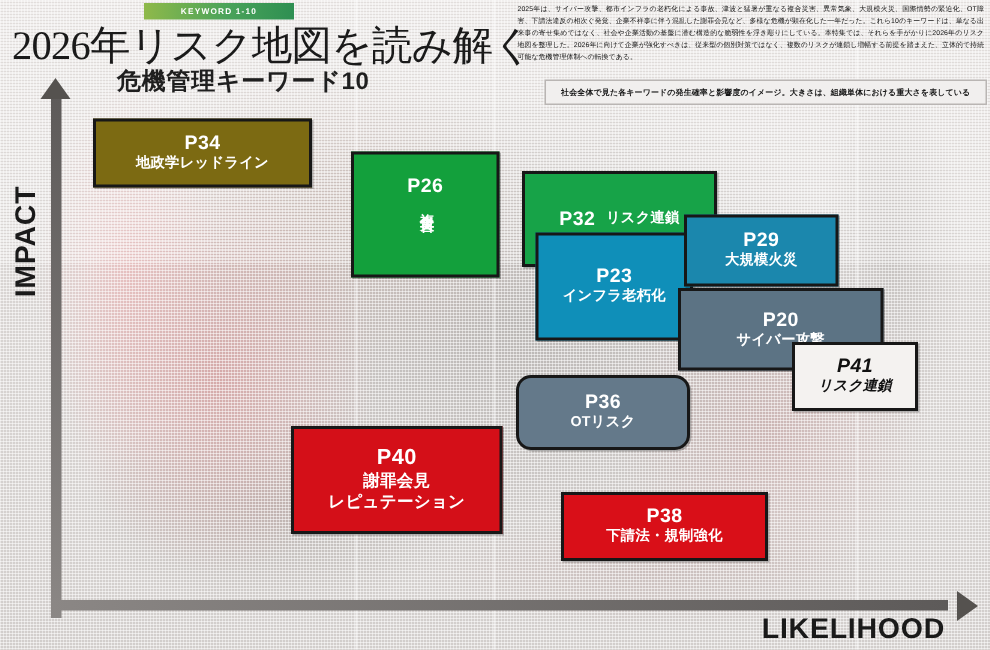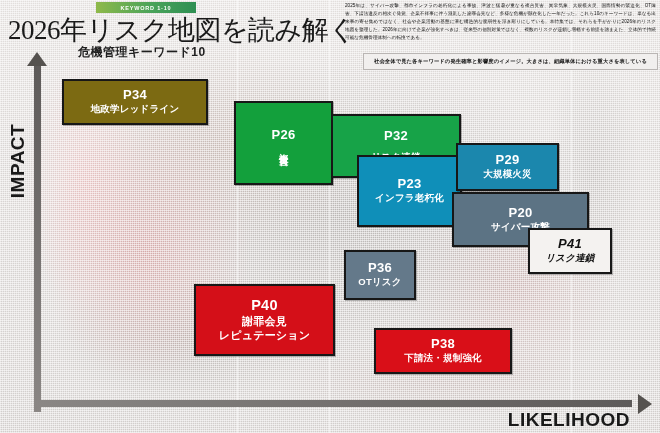--- a/index.html
+++ b/index.html
@@ -37,21 +37,21 @@
     color:#fff;font-size:5.5px;font-weight:bold;letter-spacing:.8px;
     display:flex;align-items:center;justify-content:center;
   }
   .title{
     position:absolute;left:8px;top:12px;
     font-family:"Liberation Serif", serif;
     font-size:27px;color:#1a1a1a;letter-spacing:-.5px;white-space:nowrap;
   }
   .subtitle{
     position:absolute;left:78px;top:44px;
-    font-size:12px;font-weight:bold;color:#1f1f1f;letter-spacing:.5px;white-space:nowrap;
+    font-size:16px;font-weight:bold;color:#1f1f1f;letter-spacing:.5px;white-space:nowrap;
   }
   .lede{
     position:absolute;left:345px;top:2px;width:311px;
     font-size:4.6px;line-height:1.72;color:#121212;text-align:justify;
     letter-spacing:.05px;
   }
   .caption-bar{
     position:absolute;left:363px;top:53px;width:293px;height:15px;
     background:#f1efee;border:1px solid #b9b5b3;
     display:flex;align-items:center;justify-content:center;
@@ -94,21 +94,21 @@
     border:2px solid #171717;
     display:flex;flex-direction:column;
     align-items:center;justify-content:center;
     text-align:center;color:#fff;
     box-shadow:1px 1px 0 rgba(0,0,0,.25);
   }
   .card .pid{font-size:13px;font-weight:bold;line-height:1.15;letter-spacing:.3px;}
   .card .kw{font-size:9.5px;font-weight:bold;line-height:1.3;letter-spacing:.2px;}
   .card.inline{flex-direction:row;gap:7px;align-items:baseline;}
   .card.vert .kw{writing-mode:vertical-rl;text-orientation:upright;line-height:1.1;letter-spacing:1px;margin-top:2px;}
-  .card.vert{justify-content:flex-start;padding-top:25px;}
+  .card.vert{justify-content:flex-start;padding-top:14px;}
   .card.light{color:#111;}
   .card.big .pid{font-size:14.5px;}
   .card.big .kw{font-size:11px;}
 </style>
 </head>
 <body>
 
 <div id="stage">
 
   <div class="seam" style="left:237px"></div>
@@ -134,21 +134,21 @@
   <div class="card" style="left:62px;top:79px;width:146px;height:46px;background:#7c6a12;">
     <div class="pid">P34</div>
     <div class="kw">地政学レッドライン</div>
   </div>
 
   <div class="card vert" style="left:234px;top:101px;width:99px;height:84px;background:#13a03c;">
     <div class="pid">P26</div>
     <div class="kw">複合災害</div>
   </div>
 
-  <div class="card inline" style="left:331px;top:114px;width:130px;height:64px;background:#17a348;justify-content:center;align-items:center;flex-direction:column;">
+  <div class="card inline" style="left:348px;top:114px;width:130px;height:64px;background:#17a348;justify-content:center;align-items:center;">
     <div class="pid">P32</div>
     <div class="kw">リスク連鎖</div>
   </div>
 
   <div class="card" style="left:357px;top:155px;width:105px;height:72px;background:#0f8fb9;">
     <div class="pid">P23</div>
     <div class="kw">インフラ老朽化</div>
   </div>
 
   <div class="card" style="left:456px;top:143px;width:103px;height:48px;background:#1b87ad;">
@@ -159,21 +159,21 @@
   <div class="card" style="left:452px;top:192px;width:137px;height:55px;background:#5c7384;">
     <div class="pid">P20</div>
     <div class="kw">サイバー攻撃</div>
   </div>
 
   <div class="card light" style="left:528px;top:228px;width:84px;height:46px;background:#f4f2f0;font-style:italic;">
     <div class="pid">P41</div>
     <div class="kw">リスク連鎖</div>
   </div>
 
-  <div class="card" style="left:344px;top:250px;width:72px;height:50px;background:#64798a;">
+  <div class="card" style="left:344px;top:250px;width:116px;height:50px;background:#64798a;border-radius:10px;">
     <div class="pid">P36</div>
     <div class="kw">OTリスク</div>
   </div>
 
   <div class="card big" style="left:194px;top:284px;width:141px;height:72px;background:#d40f18;">
     <div class="pid">P40</div>
     <div class="kw">謝罪会見</div>
     <div class="kw">レピュテーション</div>
   </div>
 

